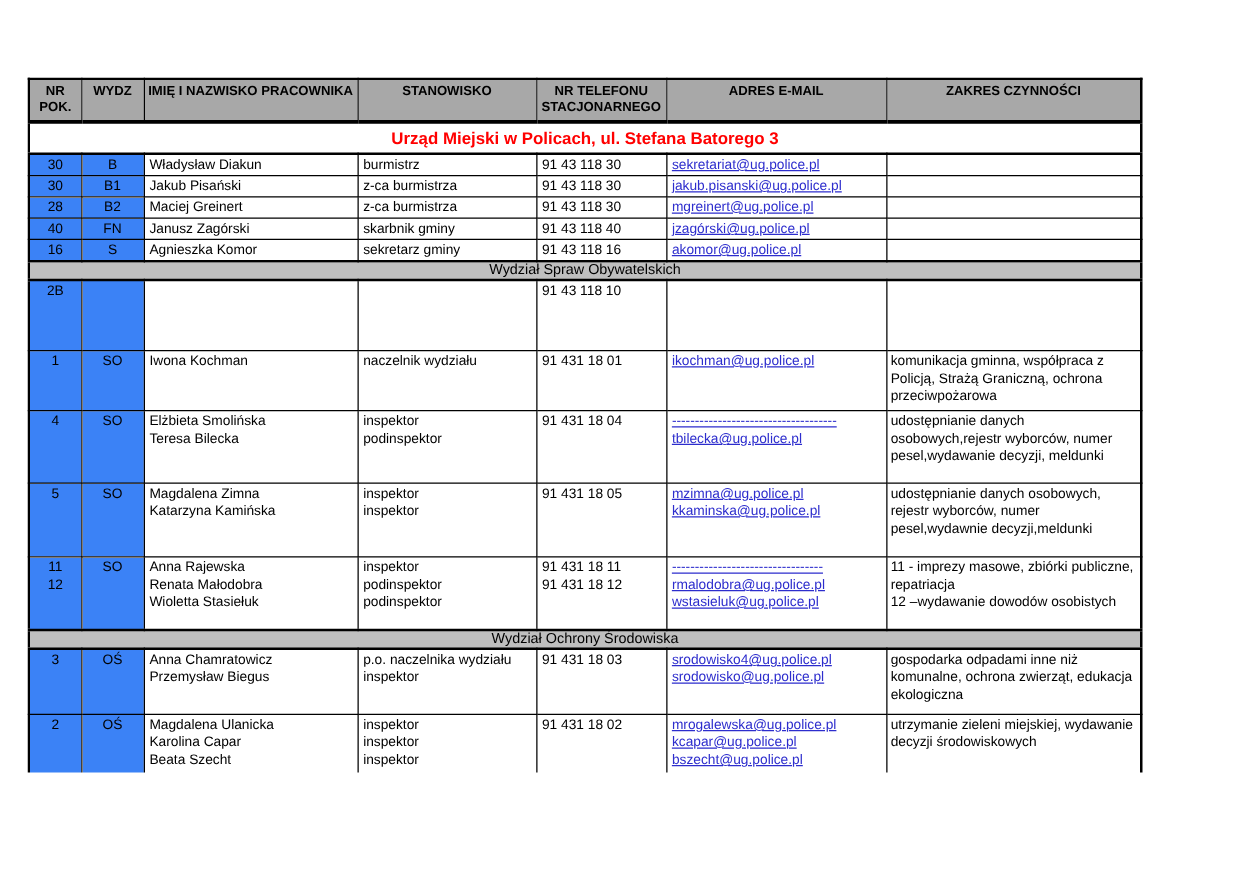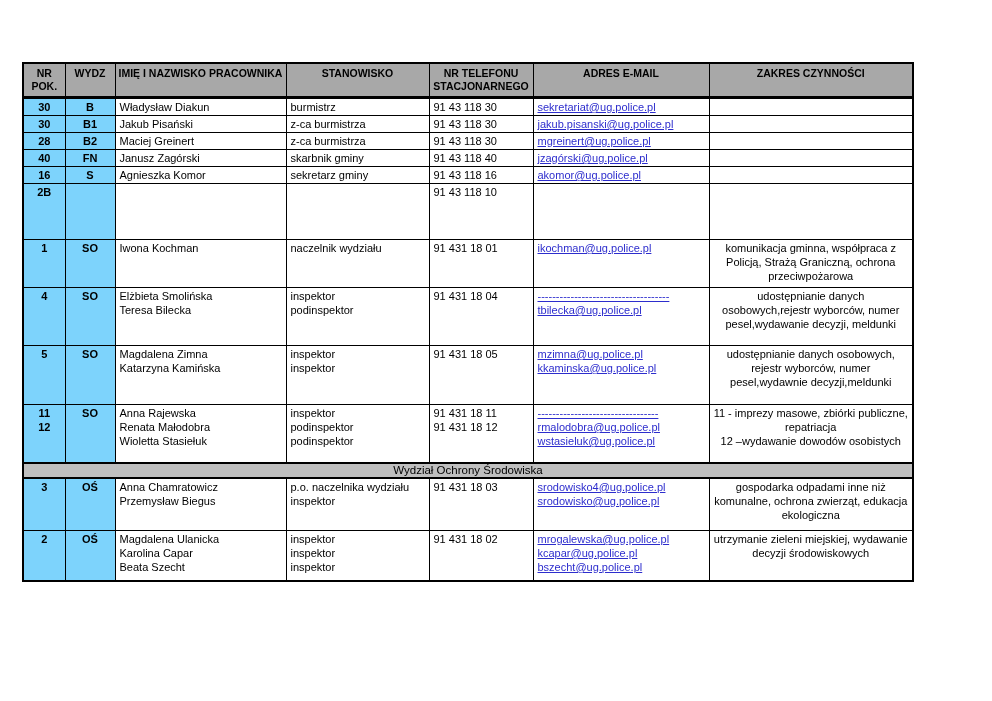--- a/index.html
+++ b/index.html
@@ -23,28 +23,28 @@
   tr.title-row td{
     border-top:2px solid #000;border-bottom:2px solid #000;
     text-align:center;padding:4px 2px;
   }
   .title-text{color:#ff0000;font-weight:bold;font-size:13.5px;}
   tr.section-row td{
     background:#bfbfbf;text-align:center;font-size:11.5px;padding:0 2px;
     border-top:2px solid #000;border-bottom:2px solid #000;line-height:13px;
   }
   td .cellbox{padding:1px 4px;line-height:14px;}
-  td.c-nr,td.c-wydz{background:#7dd3fc;font-weight:bold;text-align:center;}
+  td.c-nr,td.c-wydz{background:#3b82f6;font-weight:normal;text-align:center;}
   td.c-zak .cellbox{padding:1px 3px;}
   a.email{
     color:#2d2dcd;text-decoration:underline;cursor:pointer;display:inline-block;
     white-space:nowrap;
   }
   .ln{white-space:nowrap;}
-  td.c-zak .ln{white-space:normal;text-align:center;}
+  td.c-zak .ln{white-space:normal;}
 </style>
 </head>
 <body>
 
 <div class="page">
   <div class="table-clip">
     <table class="dir">
       <colgroup>
         <col style="width:42px">
           <col style="width:50px">
@@ -59,20 +59,23 @@
           <th>NR POK.</th>
           <th>WYDZ</th>
           <th>IMIĘ I NAZWISKO PRACOWNIKA</th>
           <th>STANOWISKO</th>
           <th>NR TELEFONU STACJONARNEGO</th>
           <th>ADRES E-MAIL</th>
           <th>ZAKRES CZYNNOŚCI</th>
         </tr>
       </thead>
       <tbody>
+        <tr class="title-row">
+          <td colspan="7"><span class="title-text">Urząd Miejski w Policach, ul. Stefana Batorego 3</span></td>
+        </tr>
       <tr style="height: 17px;">
             <td class="c-nr">
               <div class="cellbox">
                 <div class="ln">30</div>
               </div>
             </td>
             <td class="c-wydz">
               <div class="cellbox">
                 <div class="ln">B</div>
               </div>
@@ -233,20 +236,23 @@
               </div>
             </td>
             <td class="c-mail">
               <div class="cellbox">
                 <div class="ln"><a class="email">akomor@ug.police.pl</a></div>
               </div>
             </td>
             <td class="c-zak">
               <div class="cellbox"></div>
             </td>
+          </tr>
+          <tr class="section-row" style="height: 14px;">
+            <td colspan="7">Wydział Spraw Obywatelskich</td>
           </tr>
           <tr style="height: 55px;">
             <td class="c-nr">
               <div class="cellbox" style="height: 53px;">
                 <div class="ln">2B</div>
               </div>
             </td>
             <td class="c-wydz">
               <div class="cellbox" style="height: 53px;"></div>
             </td>

